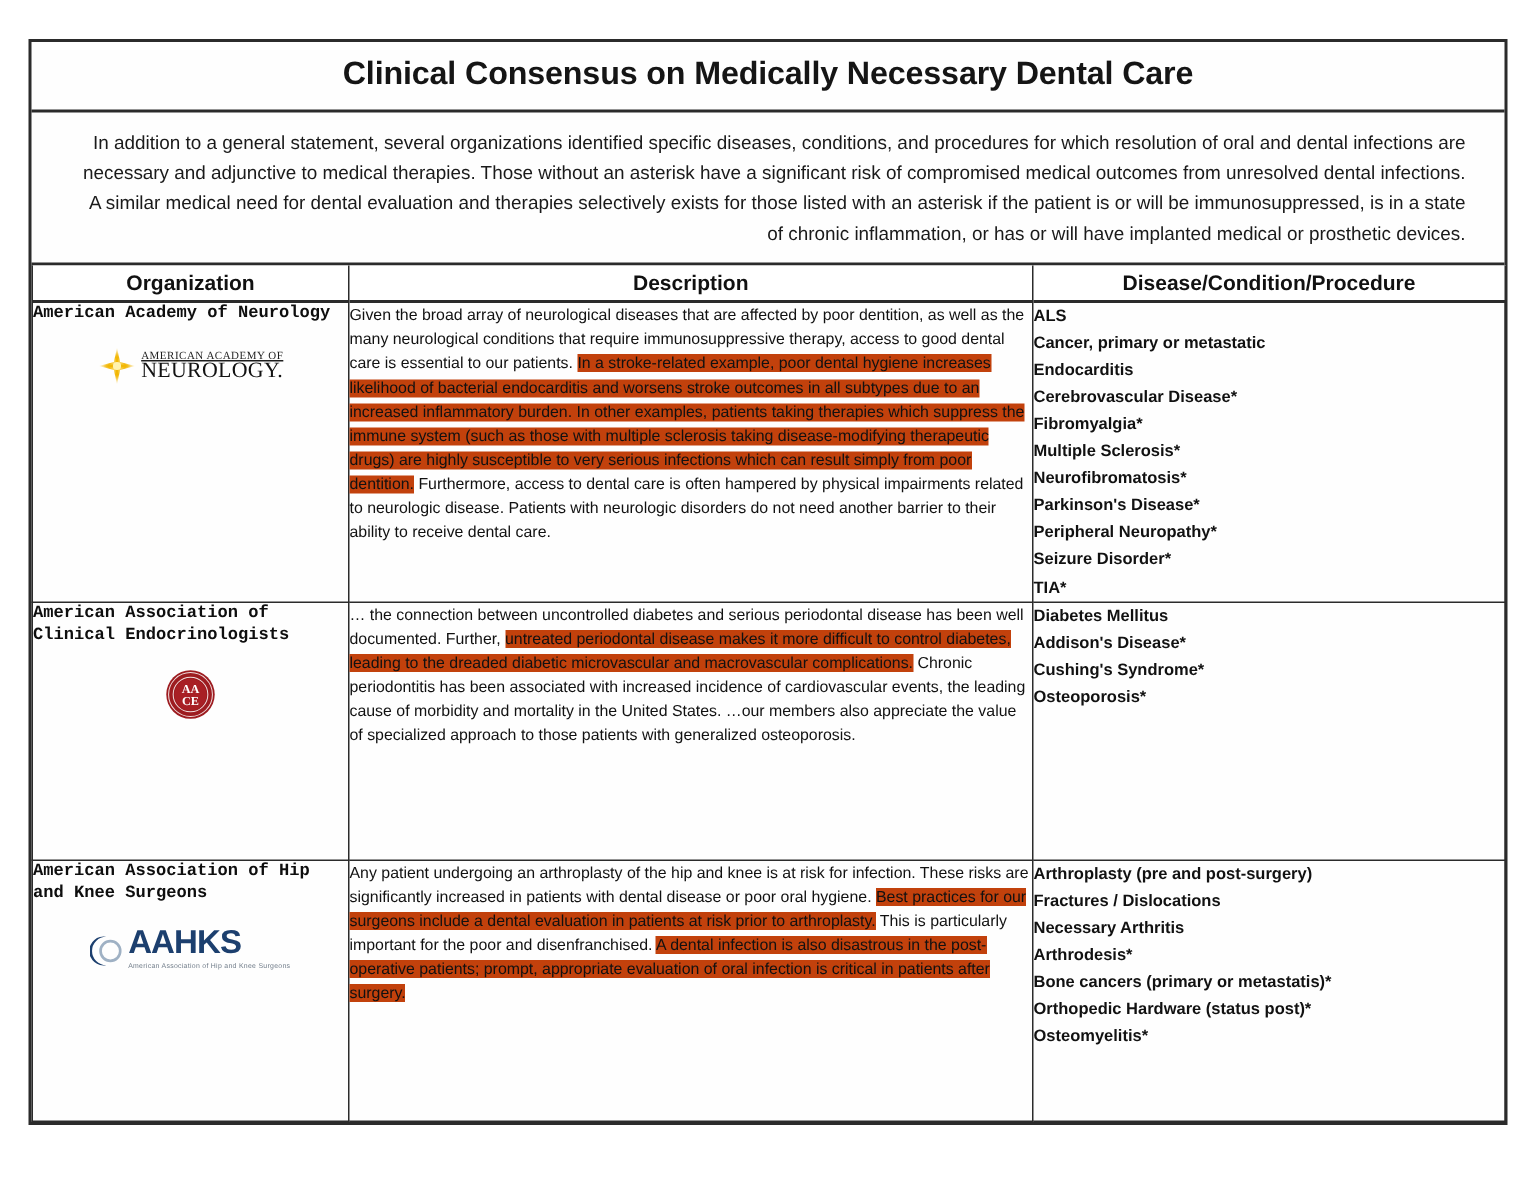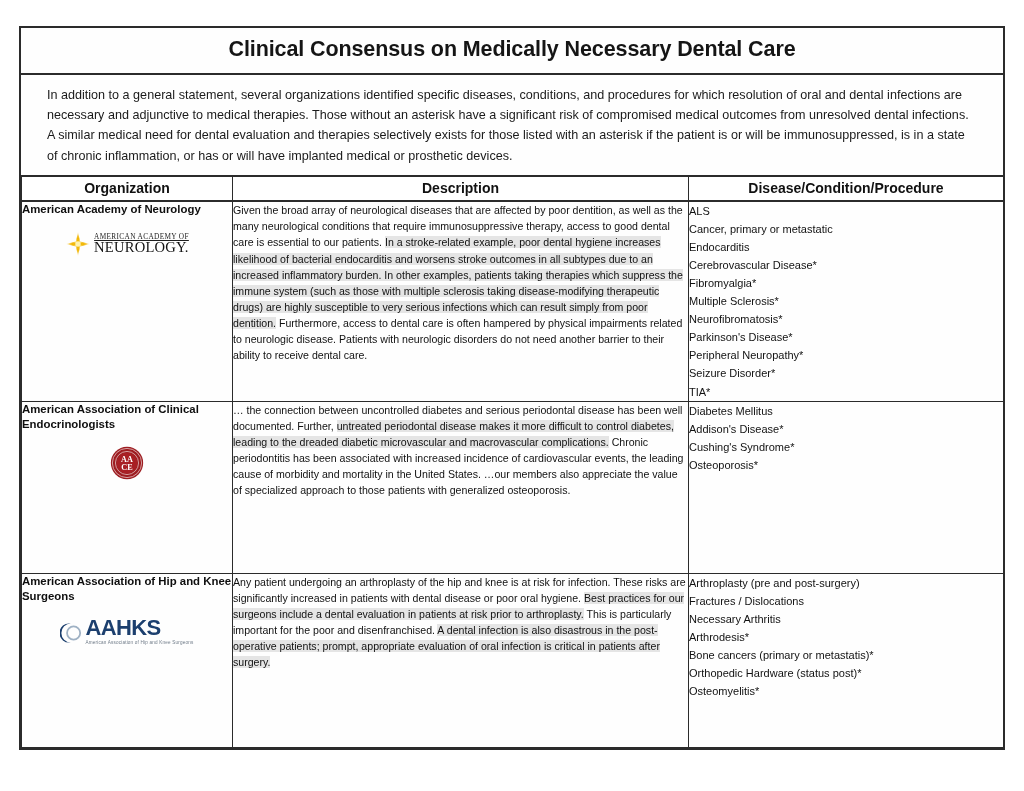--- a/index.html
+++ b/index.html
@@ -47,21 +47,21 @@
   }
   .intro-lead {
     text-align: center;
     font-size: 14.1px;
     font-weight: bold;
     line-height: 1.55;
     color: #131313;
     margin-bottom: 11px;
   }
   .intro-body {
-    text-align: left;
+    text-align: right;
     font-size: 12.6px;
     line-height: 1.62;
     color: #1a1a1a;
   }
 
   
   table.consensus {
     border-collapse: collapse;
     width: 100%;
     table-layout: fixed;
@@ -91,41 +91,43 @@
   th.h-dis  { text-align: left; padding-left: 7px; }
 
   td.org-cell {
     padding: 4px 6px 6px 5px;
   }
   .org-name {
     font-size: 11.4px;
     font-weight: bold;
     line-height: 1.38;
     color: #0e0e0e;
+    font-family: Liberation Mono, monospace;
   }
   .logo-wrap {
     margin-top: 13px;
     display: flex;
     justify-content: center;
     align-items: center;
   }
 
   td.desc-cell {
     padding: 4px 7px 6px 6px;
   }
   .desc-text {
     font-size: 10.6px;
     line-height: 1.525;
     color: #111111;
     text-align: left;
   }
-  .hl { background: #e5e5e5; text-align: center; }
+  .hl { background: #c2410c; text-align: center; }
 
   td.dis-cell {
     padding: 4px 7px 6px 7px;
+    font-weight: bold;
   }
   ul.dis-list {
     list-style: none;
     margin: 0;
     padding: 0;
   }
   ul.dis-list li {
     font-size: 11px;
     line-height: 1.64;
     color: #111111;

